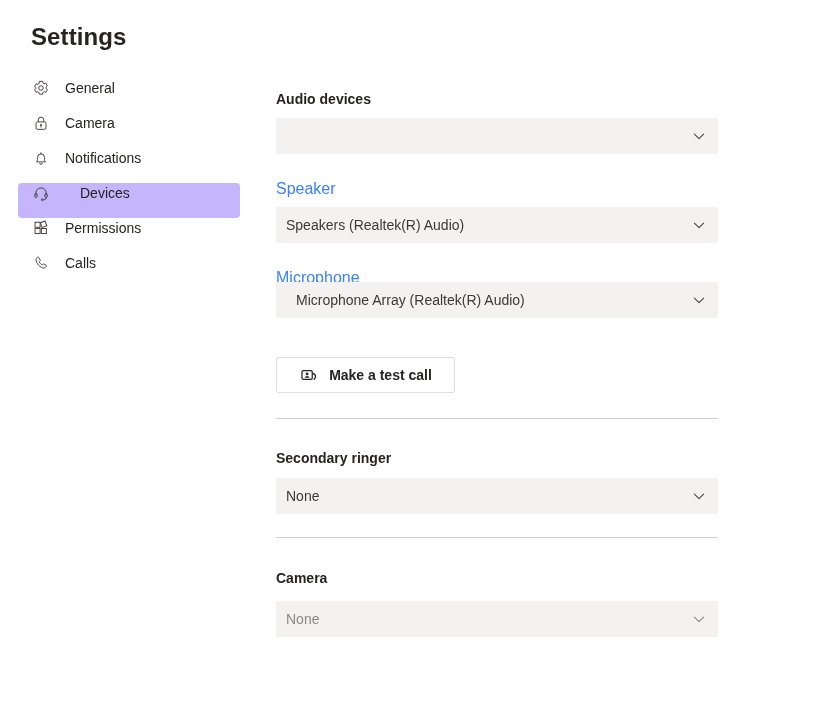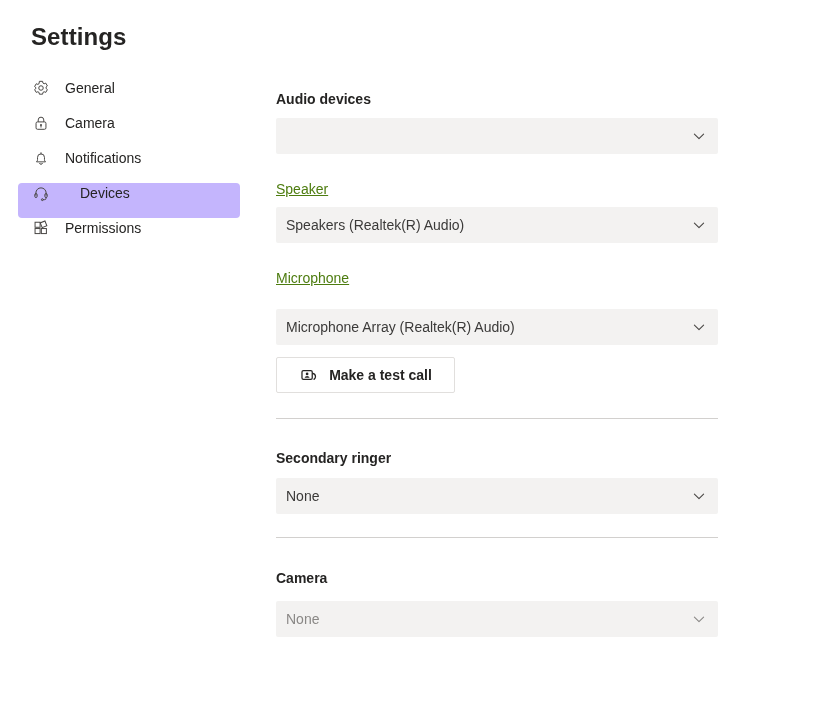--- a/index.html
+++ b/index.html
@@ -77,25 +77,24 @@
     width: 442px;
   }
 
   .section-heading {
     font-size: 14px;
     font-weight: 700;
     color: #252423;
     line-height: 19px;
   }
   .field-label {
-    font-size: 14px;
+    font-size: 16px;
     font-weight: 400;
-    color: #4d7c0f;
+    color: #3b82f6;
     line-height: 16px;
-    text-decoration: underline;
   }
 
   .select-box {
     position: relative;
     width: 442px;
     height: 36px;
     background: #f3f2f1;
     border-radius: 2px;
     display: flex;
     align-items: center;
@@ -216,20 +215,28 @@
       <svg width="18" height="18" viewBox="0 0 20 20" fill="none" stroke="currentColor" stroke-width="1.1">
         <rect x="3.4" y="3.6" width="5.6" height="5.6"></rect>
         <rect x="3.4" y="10.6" width="5.6" height="5.6"></rect>
         <rect x="10.4" y="10.6" width="5.6" height="5.6"></rect>
         <rect x="10.05" y="3.05" width="5.6" height="5.6" transform="rotate(-22 12.85 5.85)"></rect>
       </svg>
     </span>
     <span class="nav-label">Permissions</span>
   </div>
 
+  <div class="nav-item">
+    <span class="nav-icon">
+      <svg width="18" height="18" viewBox="0 0 20 20" fill="none" stroke="currentColor" stroke-width="1.1">
+        <path d="M6.55 3.4c-.95.4-2.1 1.5-2.1 2.9 0 3.9 4.9 9.3 8.6 9.3 1.45 0 2.5-1.15 2.9-2.1.15-.35 0-.7-.3-.9l-2.3-1.45c-.3-.2-.7-.15-.95.1l-.95.95c-1.35-.55-2.85-2.05-3.4-3.4l.95-.95c.25-.25.3-.65.1-.95L7.45 3.7c-.2-.3-.55-.45-.9-.3z" stroke-linejoin="round"></path>
+      </svg>
+    </span>
+    <span class="nav-label">Calls</span>
+  </div>
 
 </nav>
 
 <main id="content">
 
   <div class="abs section-heading" style="top:90px;">Audio devices</div>
 
   <div class="abs select-box" style="top:118px;">
     <span class="chevron">
       <svg width="16" height="16" viewBox="0 0 16 16" fill="none" stroke="currentColor" stroke-width="1.1">
@@ -244,21 +251,21 @@
     <span class="select-value">Speakers (Realtek(R) Audio)</span>
     <span class="chevron">
       <svg width="16" height="16" viewBox="0 0 16 16" fill="none" stroke="currentColor" stroke-width="1.1">
         <path d="M3.4 6.2 8 10.6l4.6-4.4" stroke-linecap="round" stroke-linejoin="round"></path>
       </svg>
     </span>
   </div>
 
   <div class="abs field-label" style="top:270px;">Microphone</div>
 
-  <div class="abs select-box" style="top:309px;">
+  <div class="abs select-box" style="top:282px;padding-left:10px;">
     <span class="select-value">Microphone Array (Realtek(R) Audio)</span>
     <span class="chevron">
       <svg width="16" height="16" viewBox="0 0 16 16" fill="none" stroke="currentColor" stroke-width="1.1">
         <path d="M3.4 6.2 8 10.6l4.6-4.4" stroke-linecap="round" stroke-linejoin="round"></path>
       </svg>
     </span>
   </div>
 
   <button class="abs test-call-btn" style="top:357px;">
     <span class="test-call-icon">

